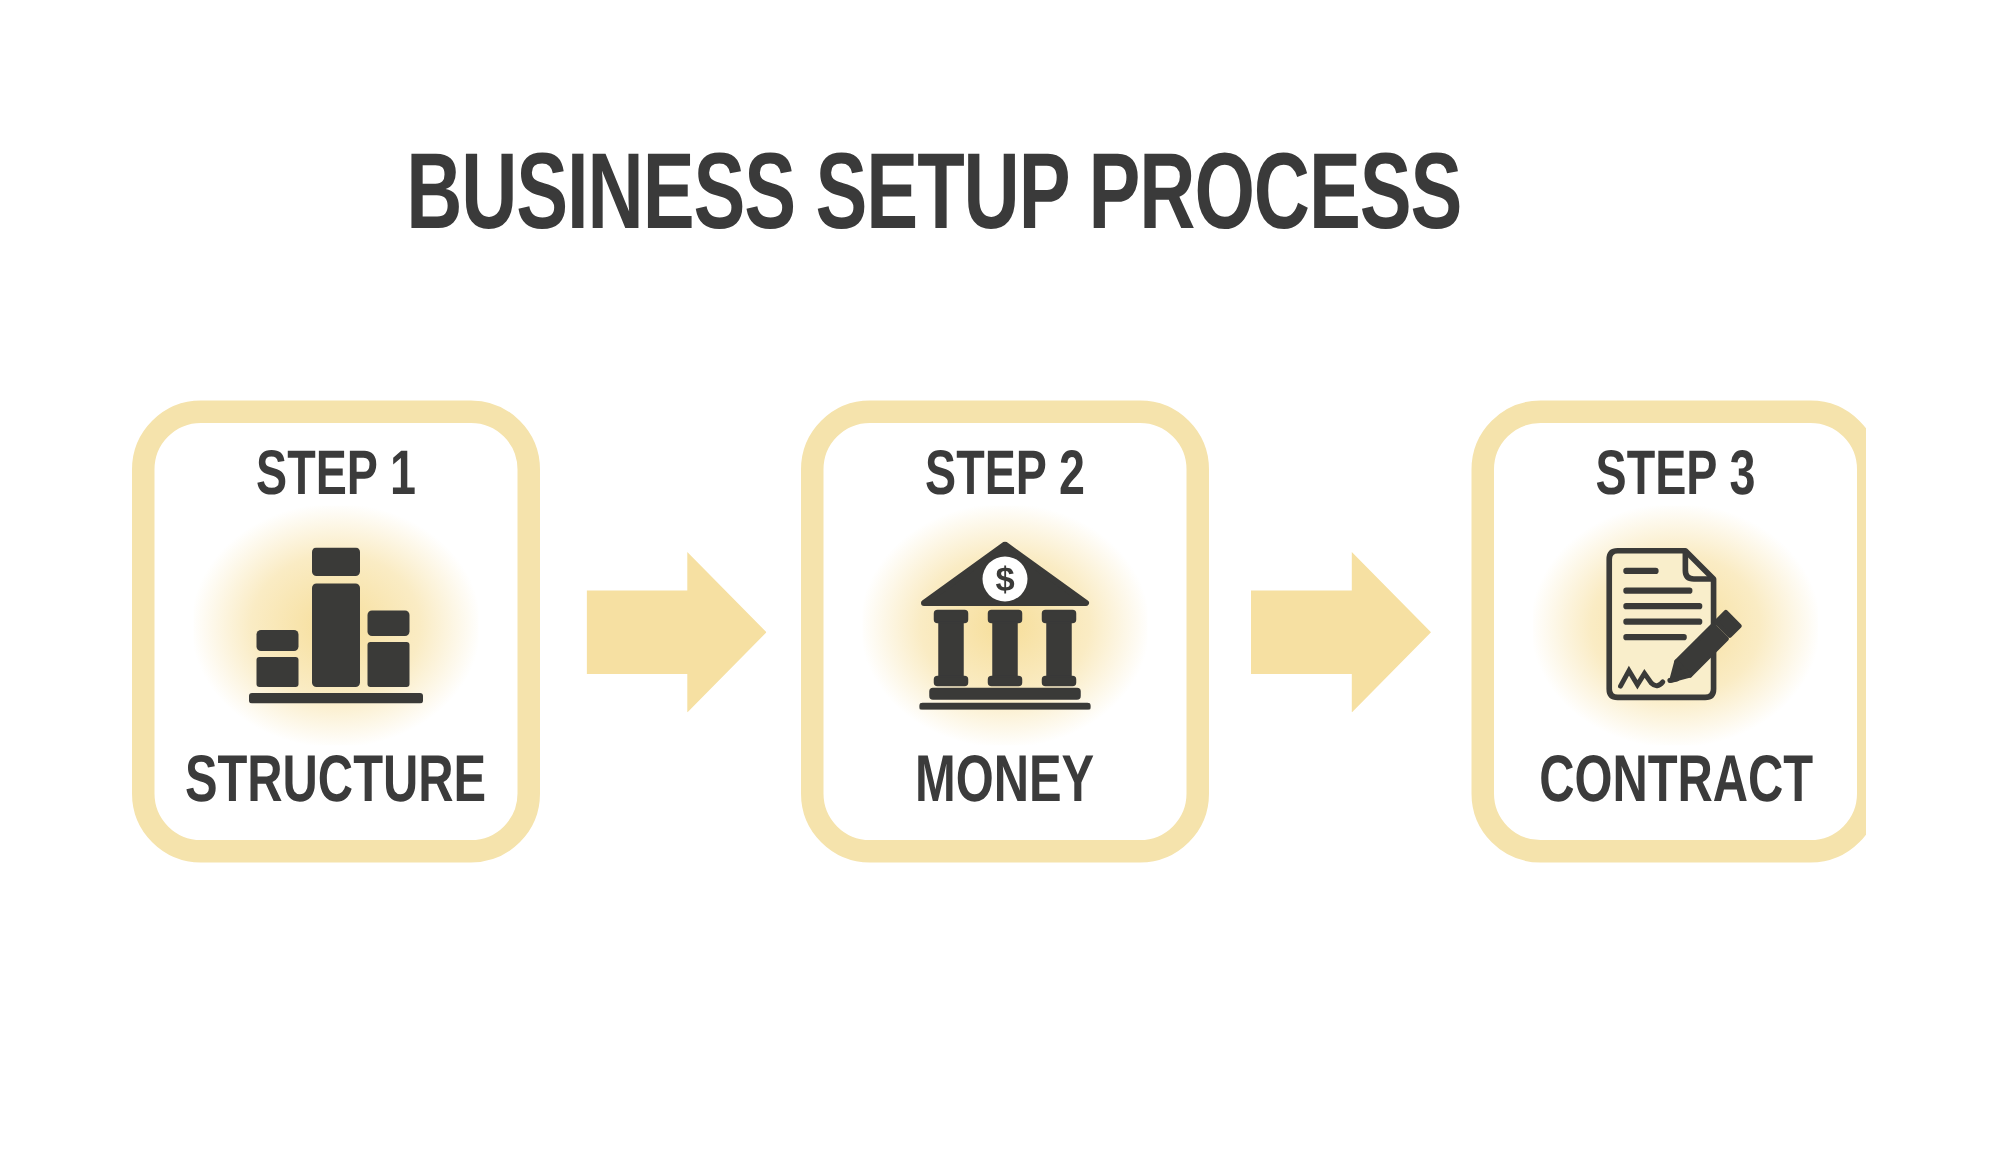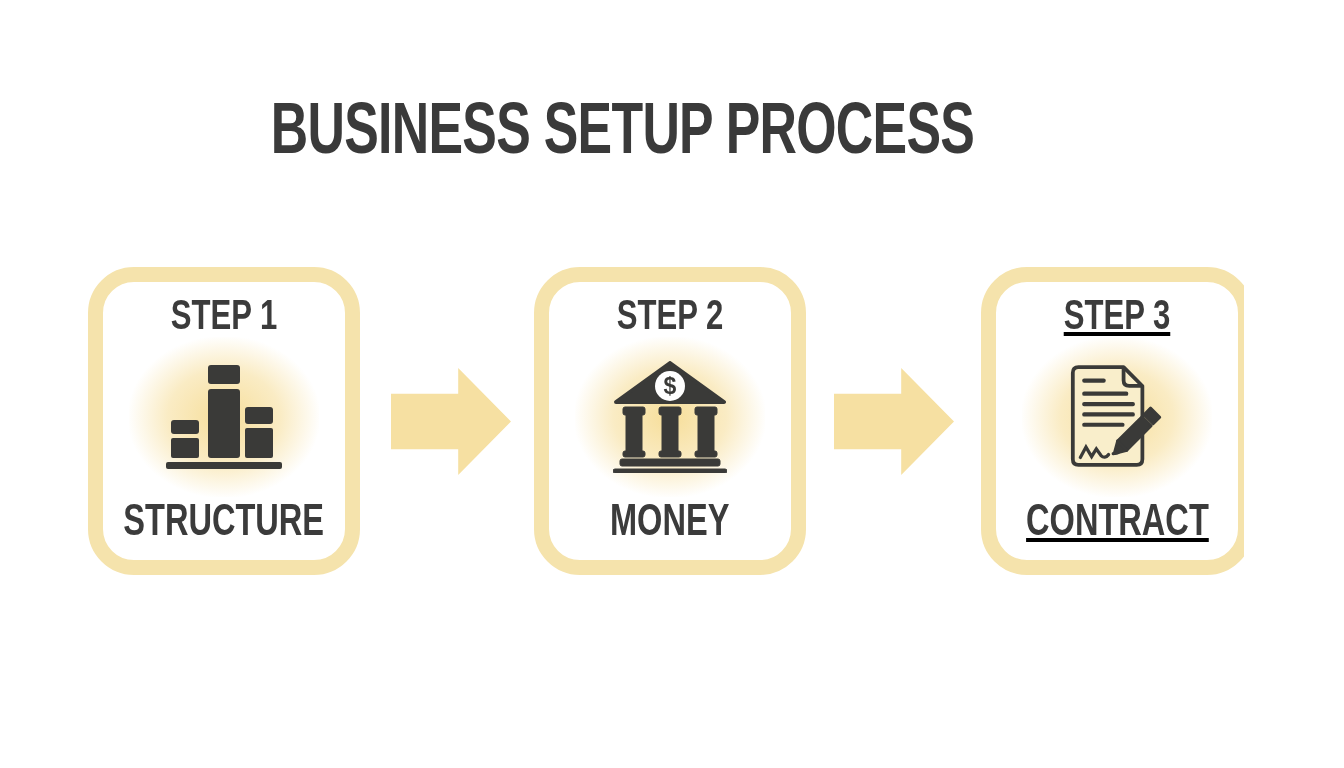--- a/index.html
+++ b/index.html
@@ -42,21 +42,21 @@
     border: 15px solid #f5e3ac;
     border-radius: 46px;
     display: flex;
     flex-direction: column;
     align-items: center;
     justify-content: space-between;
     padding: 10px 0 16px 0;
   }
   .card-1 { left: 88px; }
   .card-2 { left: 534px; }
-  .card-3 { left: 981px; text-decoration: underline; }
+  .card-3 { left: 981px; }
 
   .step-label, .name-label {
     display: inline-block;
     font-weight: 700;
     color: #3b3b3b;
     line-height: 1.1;
     white-space: nowrap;
     transform: scaleX(0.74);
     transform-origin: center;
   }

